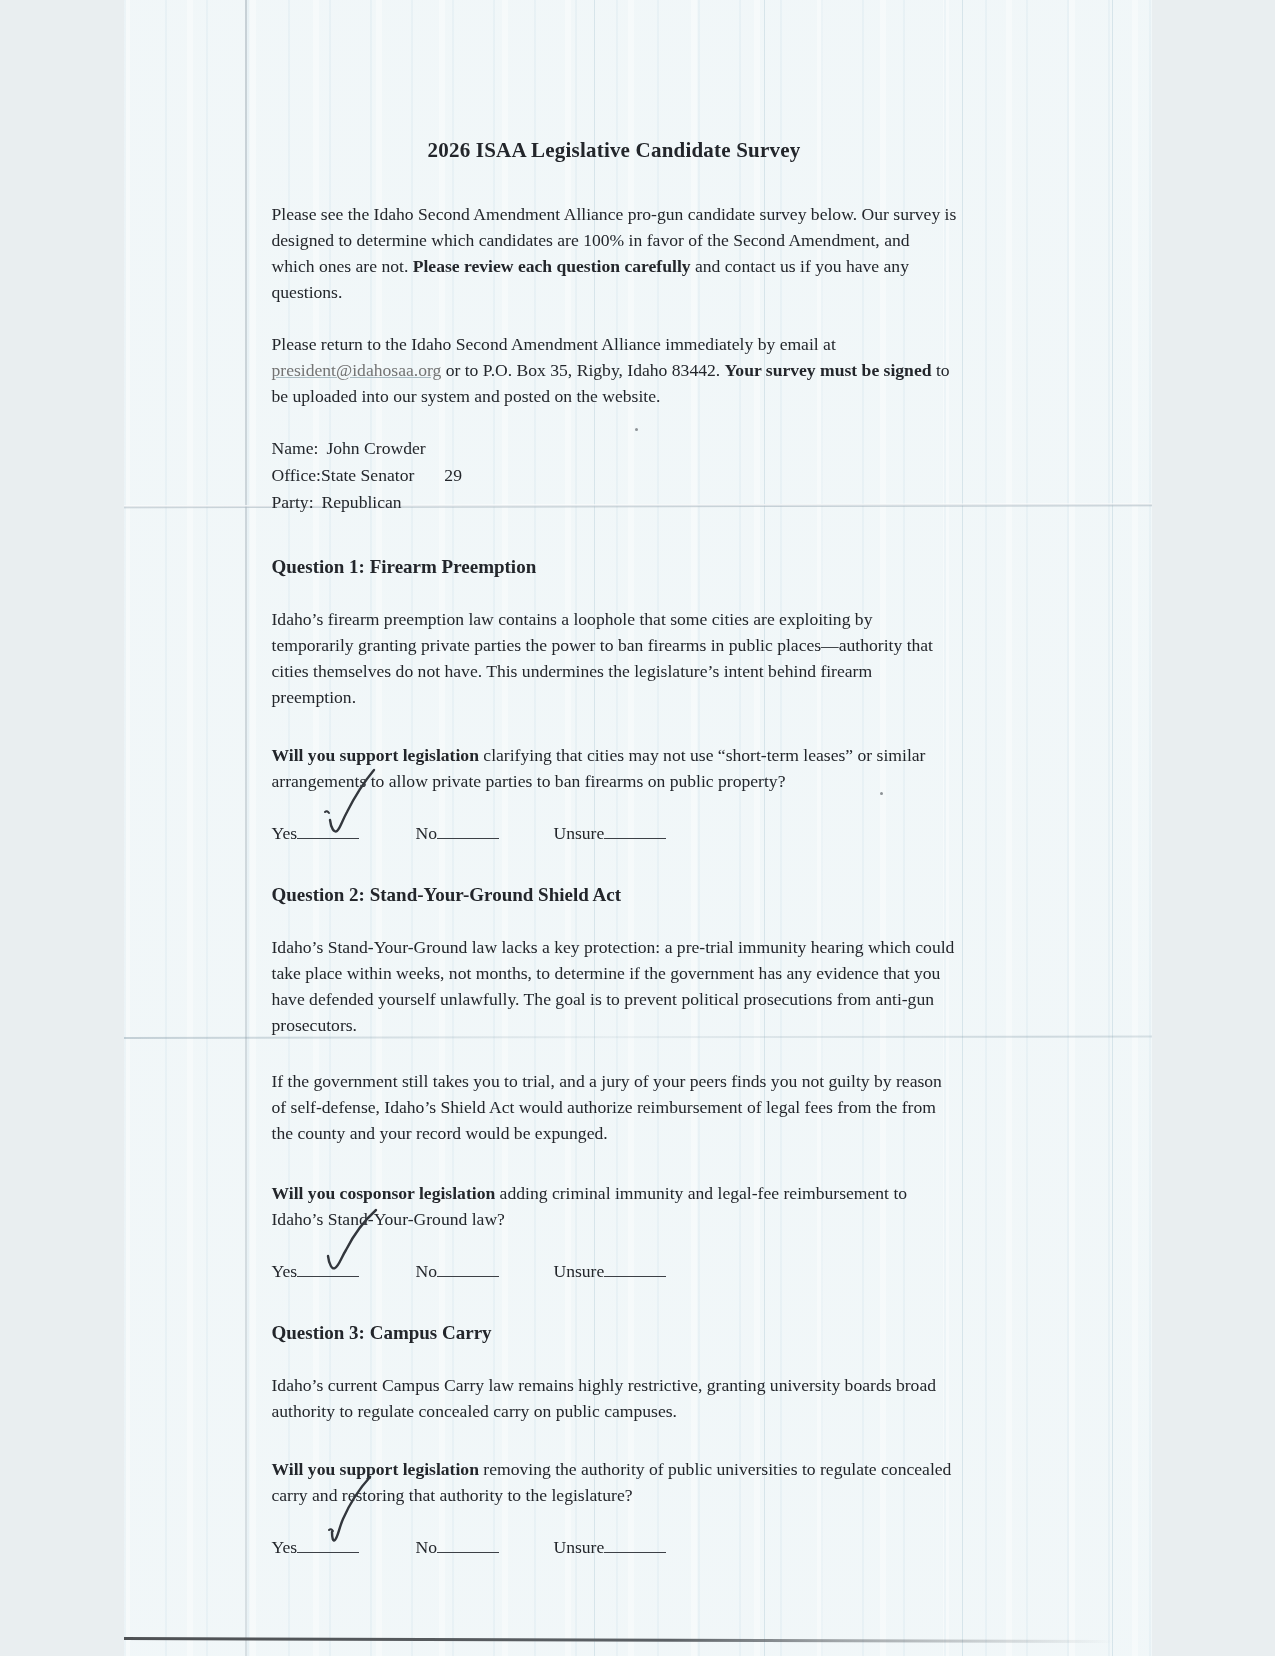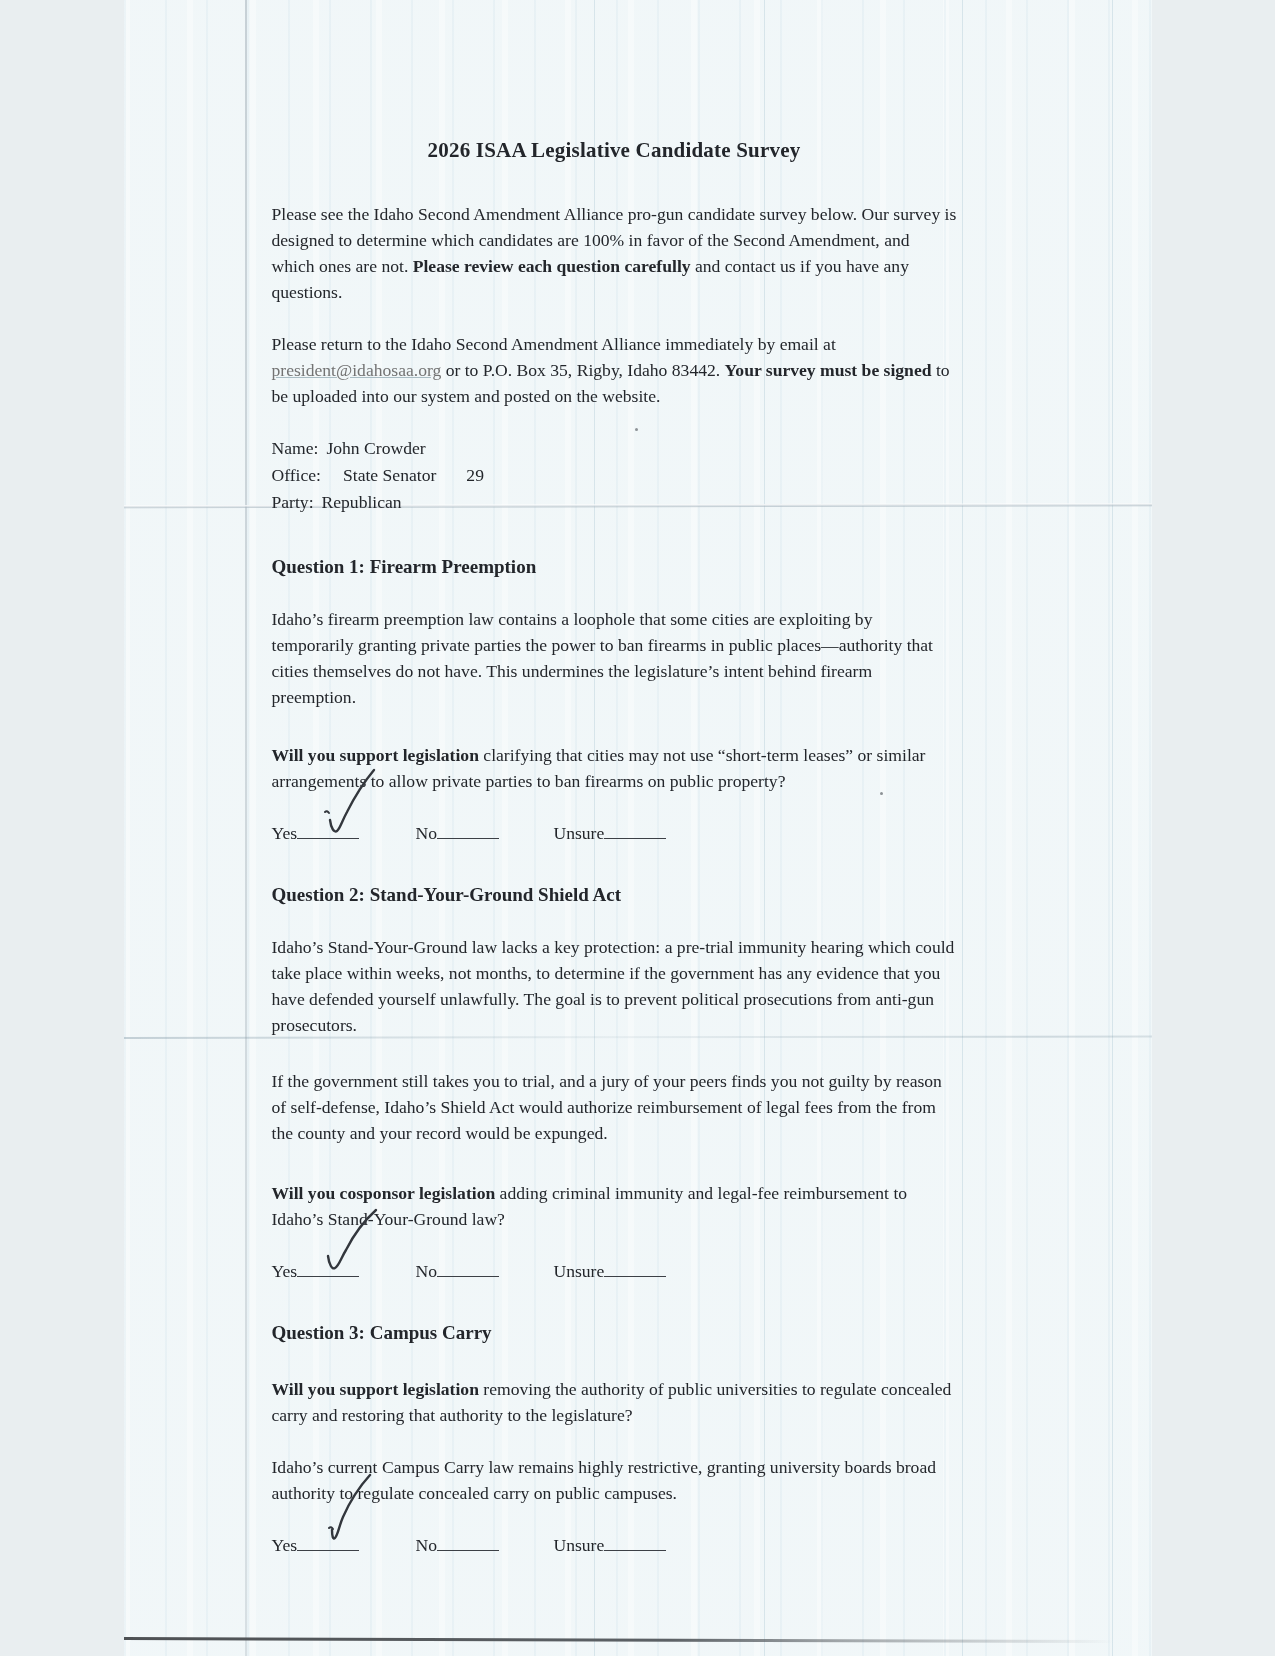--- a/index.html
+++ b/index.html
@@ -52,21 +52,21 @@
     color:#737373;
     text-decoration:underline;
     text-decoration-color:#a9bcc3;
   }
   .cand{
     font-size:17.6px;
     line-height:27px;
     margin:4px 0 40px 0;
   }
   .cand .lbl{margin-right:8px;}
-  .cand .office-gap{margin-right:22px;}
+  .cand .office-gap{margin-right:0;}
   .district{margin-left:30px;}
   .qhead{
     font-weight:bold;
     font-size:19px;
     margin:0 0 28px 0;
   }
   .answers{
     position:relative;
     font-size:17.6px;
     margin:20px 0 34px 0;
@@ -172,22 +172,22 @@
         <svg width="66" height="72" viewBox="0 0 66 72">
           <path d="M12 50 C13 58 16 64 19 62 C23 60 25 52 30 44 C37 30 49 14 60 4" fill="none" stroke="#33373d" stroke-width="2.4" stroke-linecap="round"></path>
         </svg>
       </span>
       <span class="opt"><span>Yes</span><span class="blank"></span></span>
       <span class="opt gap1"><span>No</span><span class="blank"></span></span>
       <span class="opt gap2"><span>Unsure</span><span class="blank"></span></span>
     </div>
 
     <h2 class="qhead">Question 3: Campus Carry</h2>
+    <p class="body">Idaho’s current Campus Carry law remains highly restrictive, granting university boards broad authority to regulate concealed carry on public campuses.</p>
     <p class="body" style="margin-top:32px"><span class="bu">Will you support legislation</span><span> removing the authority of public universities to regulate concealed carry and restoring that authority to the legislature?</span></p>
-    <p class="body">Idaho’s current Campus Carry law remains highly restrictive, granting university boards broad authority to regulate concealed carry on public campuses.</p>
 
     <div class="answers">
       <span class="check" style="top:-60px;left:40px">
         <svg width="66" height="76" viewBox="0 0 66 76">
           <path d="M20 58 C20 64 21 68 23 66 C26 63 27 54 31 45 C38 29 48 14 58 3" fill="none" stroke="#33373d" stroke-width="2.4" stroke-linecap="round"></path>
           <path d="M21 57 Q19 54 17 56" fill="none" stroke="#33373d" stroke-width="2" stroke-linecap="round"></path>
         </svg>
       </span>
       <span class="opt"><span>Yes</span><span class="blank"></span></span>
       <span class="opt gap1"><span>No</span><span class="blank"></span></span>

